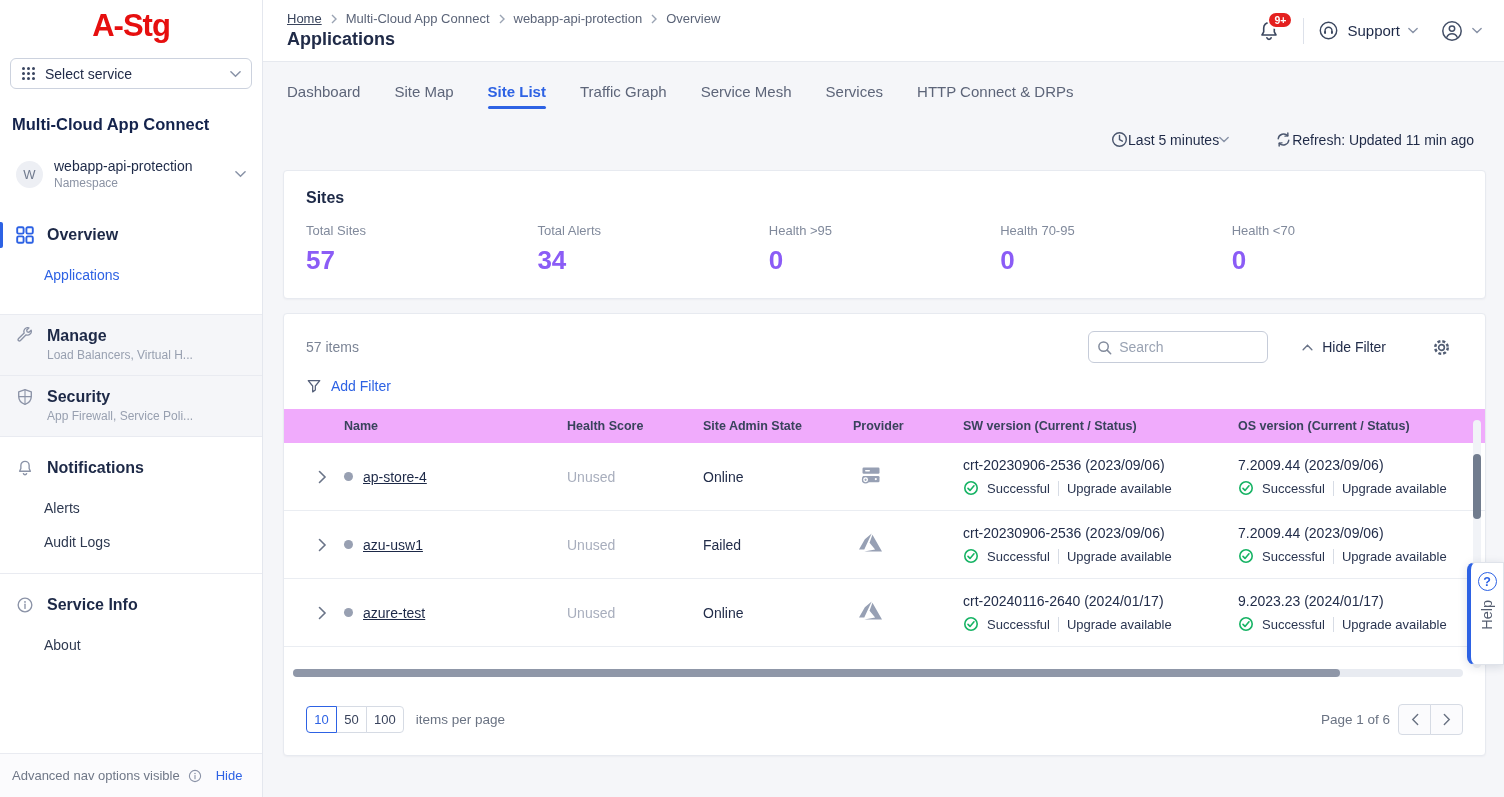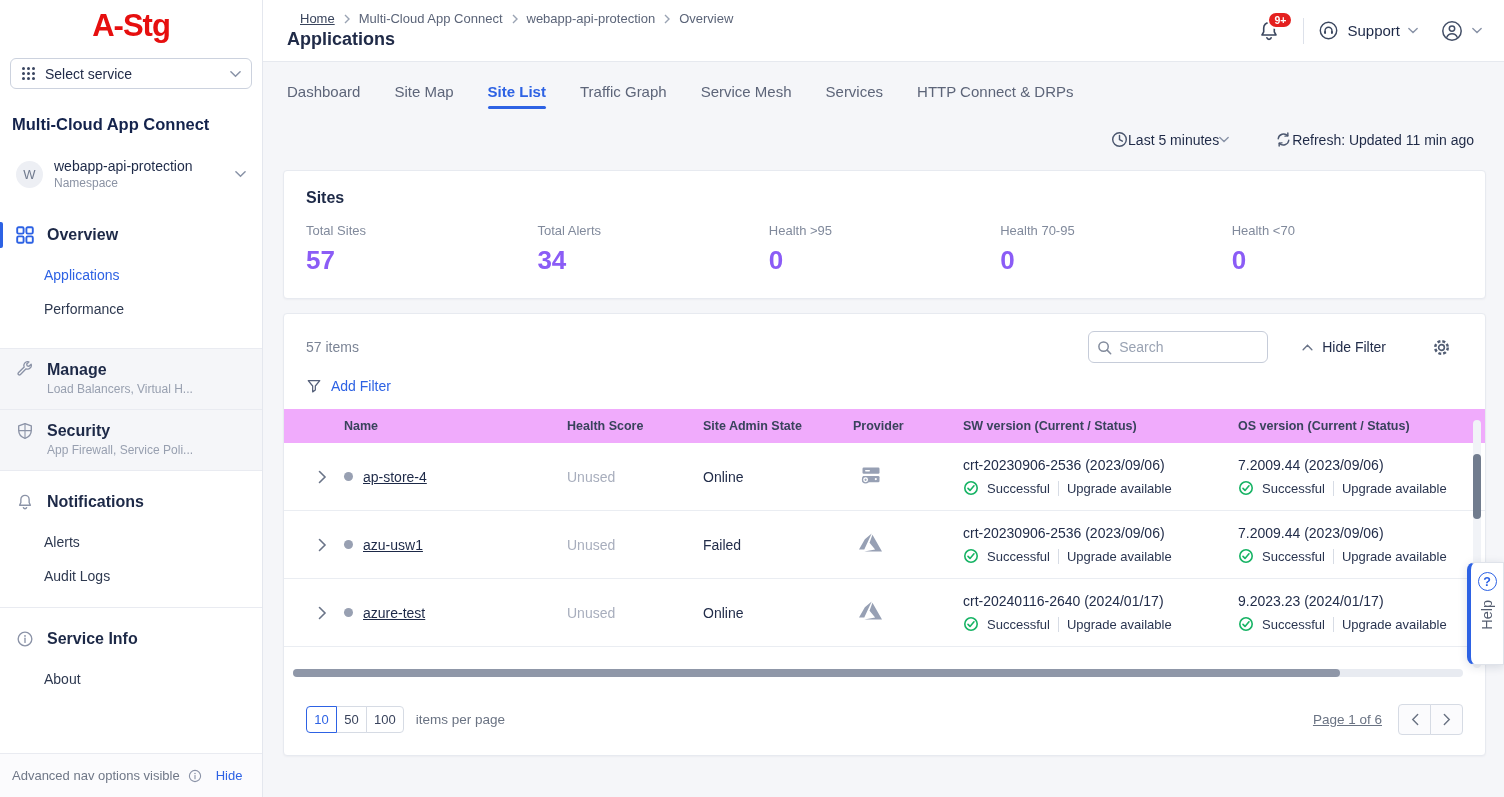--- a/index.html
+++ b/index.html
@@ -31,21 +31,21 @@
   .nav-block .blk-desc { margin:3px 0 0 31px; font-size:12px; color:#98a0b0; white-space:nowrap; overflow:hidden; }
   .nav-gap { height:16px; }
   .nav-divider { border-top:1px solid #e9ebf1; margin:14px 0 16px; }
   .side-footer { border-top:1px solid #e9ebf1; background:#fbfbfd; padding:14px 12px; display:flex; align-items:center; gap:8px; font-size:13px; color:#6f7787; }
   .side-footer .hide-link { color:#2d62e4; cursor:pointer; margin-left:6px; text-decoration:none; }
 
   
   .main { flex:1; display:flex; flex-direction:column; min-width:0; }
   .topbar { height:62px; background:#fff; border-bottom:1px solid #e6e9ef; display:flex; align-items:center; justify-content:space-between; padding:0 22px 0 24px; }
   .breadcrumb { display:flex; align-items:center; gap:9px; font-size:13px; color:#5b6478; }
-  .crumb-home { color:#39445c; text-decoration:underline; cursor:pointer;margin-left:13px; }
+  .crumb-home { color:#39445c; text-decoration:underline; cursor:pointer; }
   .crumb { cursor:default; }
   .page-title { font-size:18px; font-weight:700; color:#202b48; margin-top:3px; }
   .top-actions { display:flex; align-items:center; }
   .bell-wrap { position:relative; cursor:pointer; margin-right:18px; }
   .badge { position:absolute; top:-8px; left:10px; background:#e4201f; color:#fff; font-size:10.5px; font-weight:700; border-radius:10px; padding:2px 5px 2px; border:2px solid #fff; line-height:1; }
   .top-divider { width:1px; height:26px; background:#dde1ea; margin:0 14px 0 4px; }
   .support-wrap, .user-wrap { display:flex; align-items:center; gap:8px; cursor:pointer; }
   .support-label { font-size:15px; font-weight:500; color:#1d2947; }
   .user-wrap { margin-left:22px; }
 
@@ -97,21 +97,21 @@
   .htrack { position:absolute; left:9px; right:22px; top:355px; height:8px; background:#e8ebf1; border-radius:4px; }
   .hthumb { position:absolute; left:0; top:0; height:8px; width:89.5%; background:#8f97a8; border-radius:4px; cursor:pointer; }
 
   .pagination { position:absolute; left:22px; right:22px; bottom:20px; display:flex; align-items:center; }
   .size-group { display:flex; }
   .size-btn { min-width:31px; height:27px; padding:0 7px; background:#fff; border:1px solid #d6dbe4; font-size:13px; color:#39435c; display:flex; align-items:center; justify-content:center; cursor:pointer; margin-left:-1px; }
   .size-btn:first-child { border-radius:4px 0 0 4px; margin-left:0; }
   .size-btn:last-child { border-radius:0 4px 4px 0; }
   .size-btn.active { border-color:#2d62e4; color:#2d62e4; z-index:1; position:relative; }
   .per-page { margin-left:12px; font-size:13.5px; color:#6a7383; }
-  .page-info { margin-left:auto; margin-right:16px; font-size:13.5px; color:#6a7383;text-decoration:underline; }
+  .page-info { margin-left:auto; margin-right:8px; font-size:13.5px; color:#6a7383; }
   .page-nav { display:flex; }
   .pg-btn { width:33px; height:31px; background:#fbfbfd; border:1px solid #d6dbe4; display:flex; align-items:center; justify-content:center; cursor:pointer; margin-left:-1px; }
   .pg-btn:first-child { border-radius:4px 0 0 4px; margin-left:0; }
   .pg-btn:last-child { border-radius:0 4px 4px 0; }
 
   .help-tab { position:fixed; right:0; top:562px; width:37px; height:103px; background:#fff; border:1px solid #dfe3ea; border-left:4px solid #2d62e4; border-radius:8px 0 0 8px; box-shadow:0 2px 10px rgba(30,40,80,.14); display:flex; flex-direction:column; align-items:center; padding-top:9px; gap:9px; cursor:pointer; }
   .help-q { width:19px; height:19px; border:1.7px solid #2d62e4; border-radius:50%; color:#2d62e4; font-size:12.5px; font-weight:700; display:flex; align-items:center; justify-content:center; }
   .help-label { writing-mode:vertical-rl; transform:rotate(180deg); font-size:14.5px; color:#555e70; }
 </style>
 </head>
@@ -171,21 +171,20 @@
                 <rect x="10.4" y="1.2" width="6.4" height="6.4" rx="1.4"></rect>
                 <rect x="1.2" y="10.4" width="6.4" height="6.4" rx="1.4"></rect>
                 <rect x="10.4" y="10.4" width="6.4" height="6.4" rx="1.4"></rect>
               </g>
             </svg>
         </span>
         <span class="nav-label">Overview</span>
       </div>
       <div style="height:8px"></div>
       <a class="nav-sub active">Applications</a>
-      <a class="nav-sub">Performance</a>
 
       <div class="nav-block">
         <div class="blk-head">
           <span style="display:flex">
             <svg width="18" height="18" viewBox="0 0 20 20">
                 <path d="M16.8 3.5a4.2 4.2 0 0 1-5.6 5.2l-6.5 6.5a1.5 1.5 0 0 1-2.1-2.1l6.5-6.5a4.2 4.2 0 0 1 5.2-5.6L11.9 3.4l.5 2 2 .5z" fill="none" stroke="#8b93a7" stroke-width="1.5" stroke-linejoin="round"></path>
               </svg>
           </span>
           <span class="blk-label">Manage</span>
         </div>

